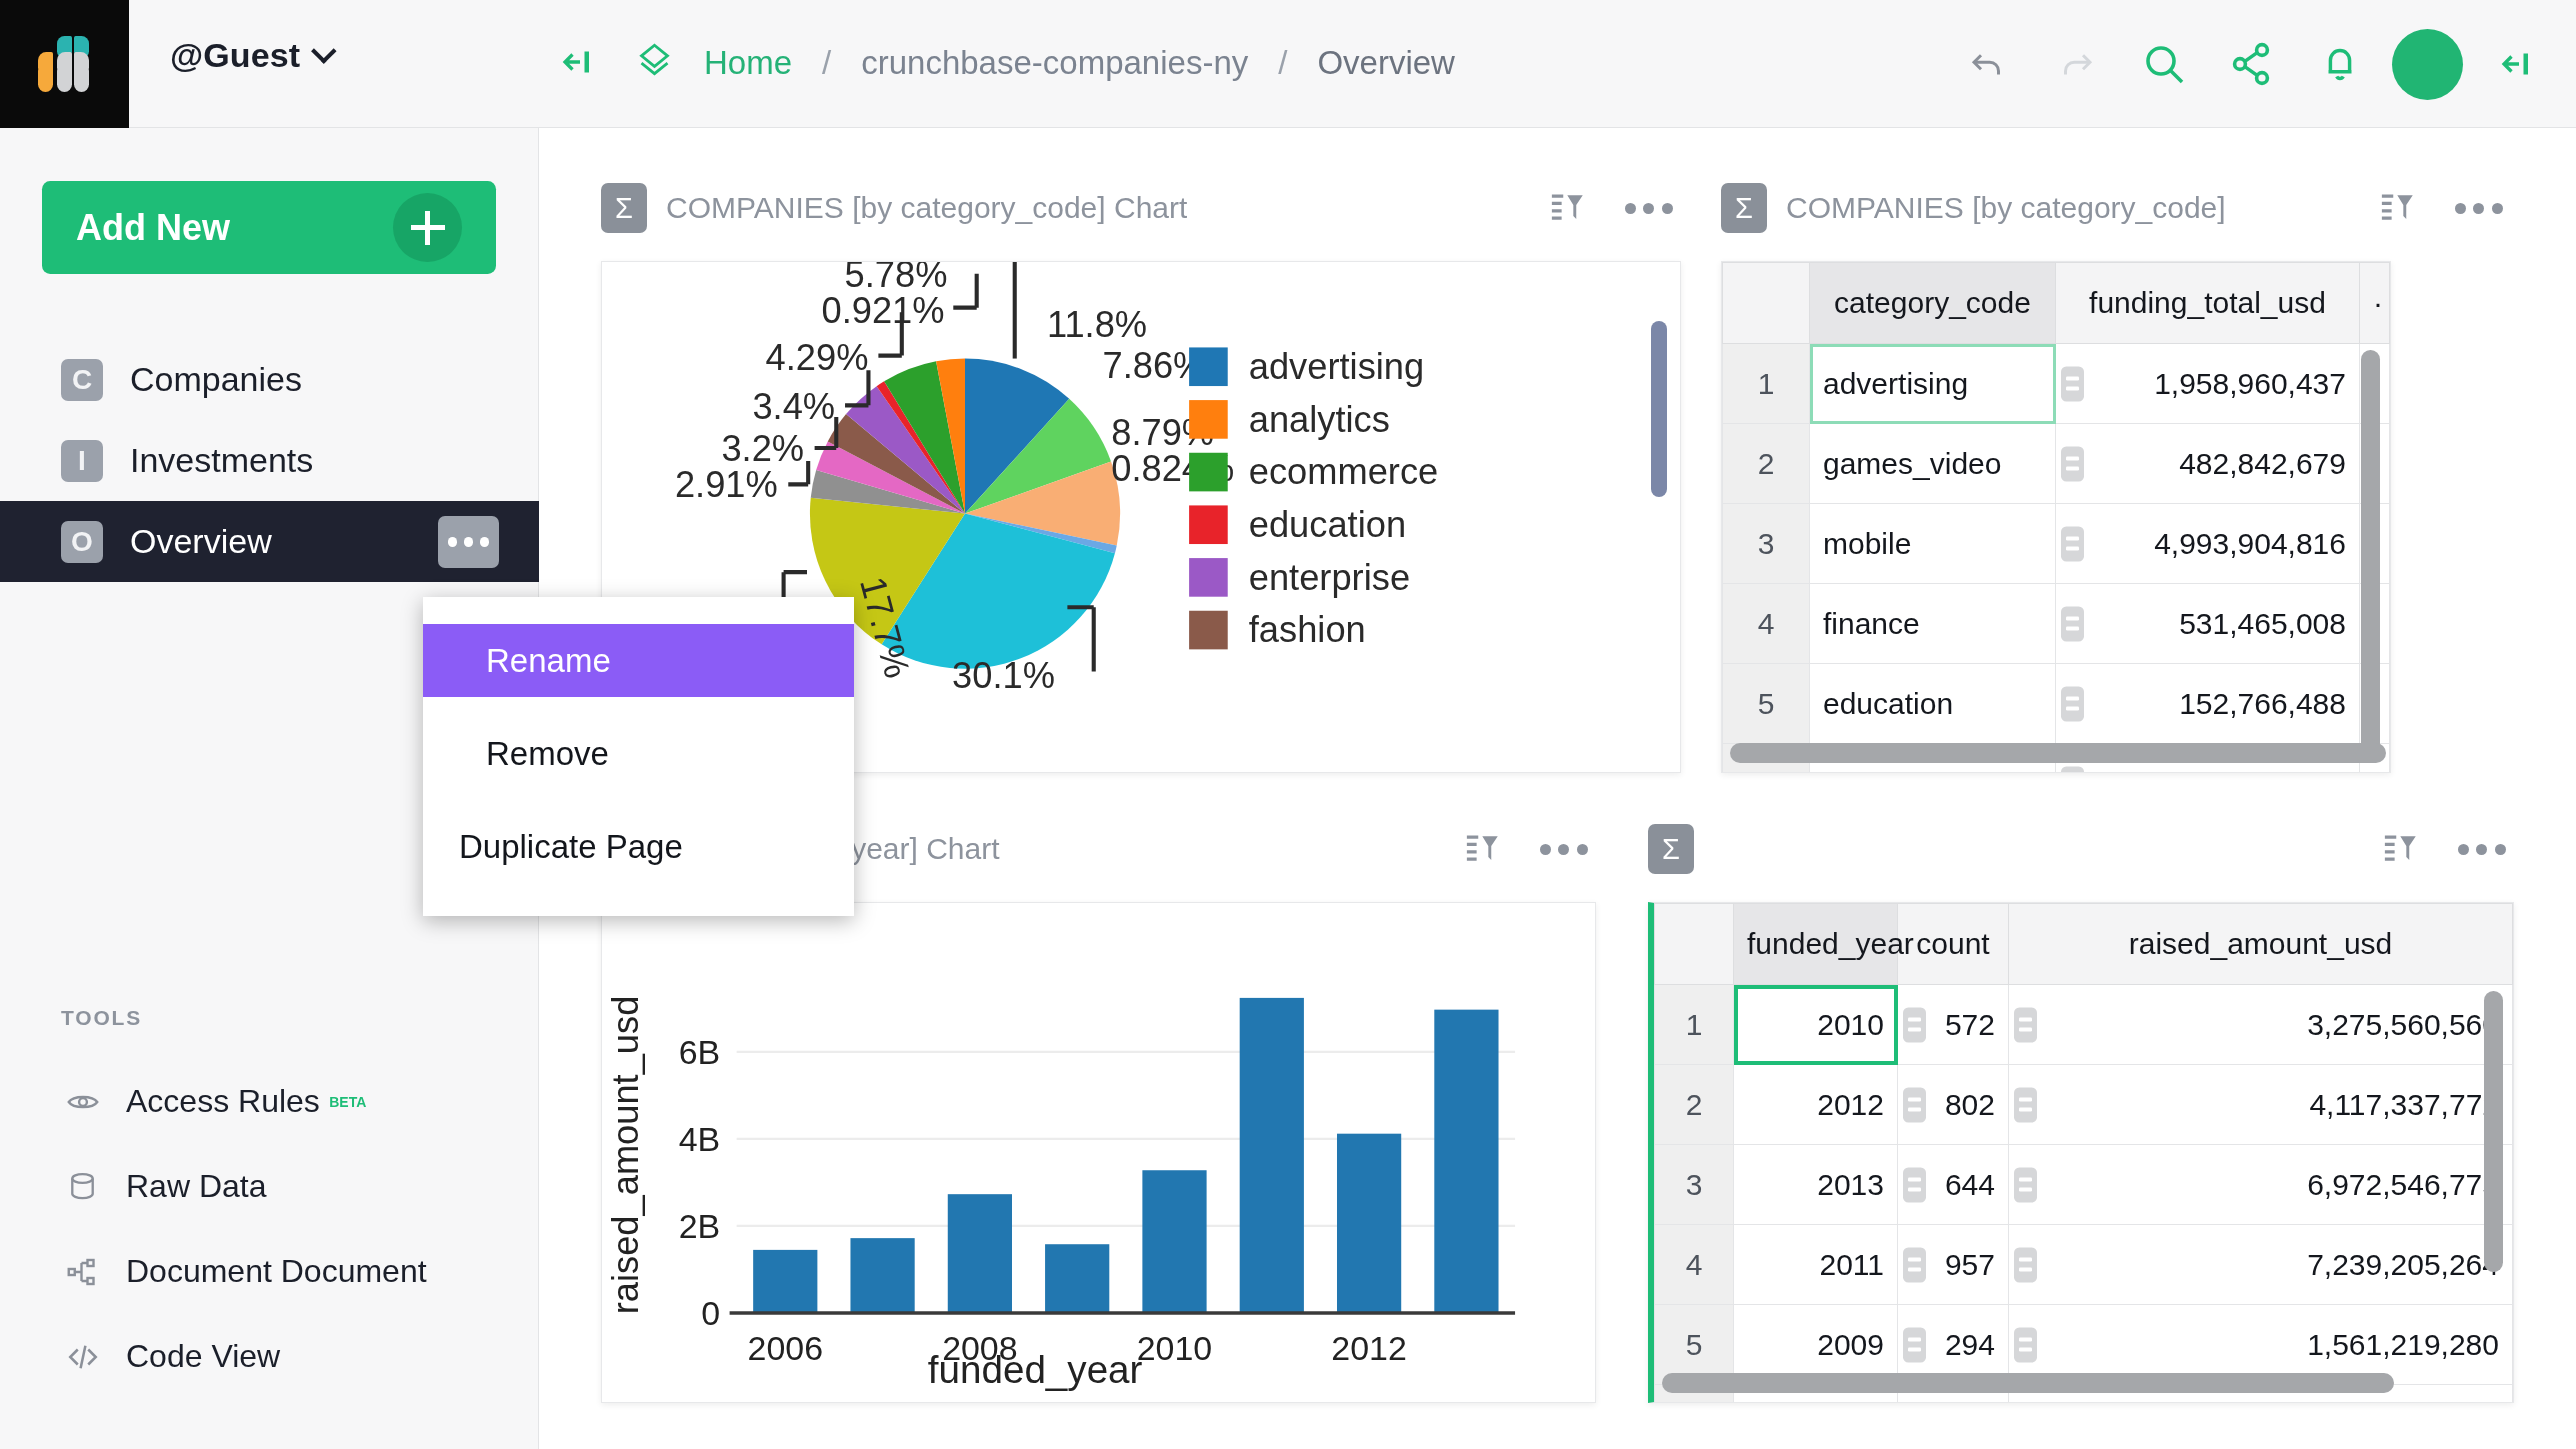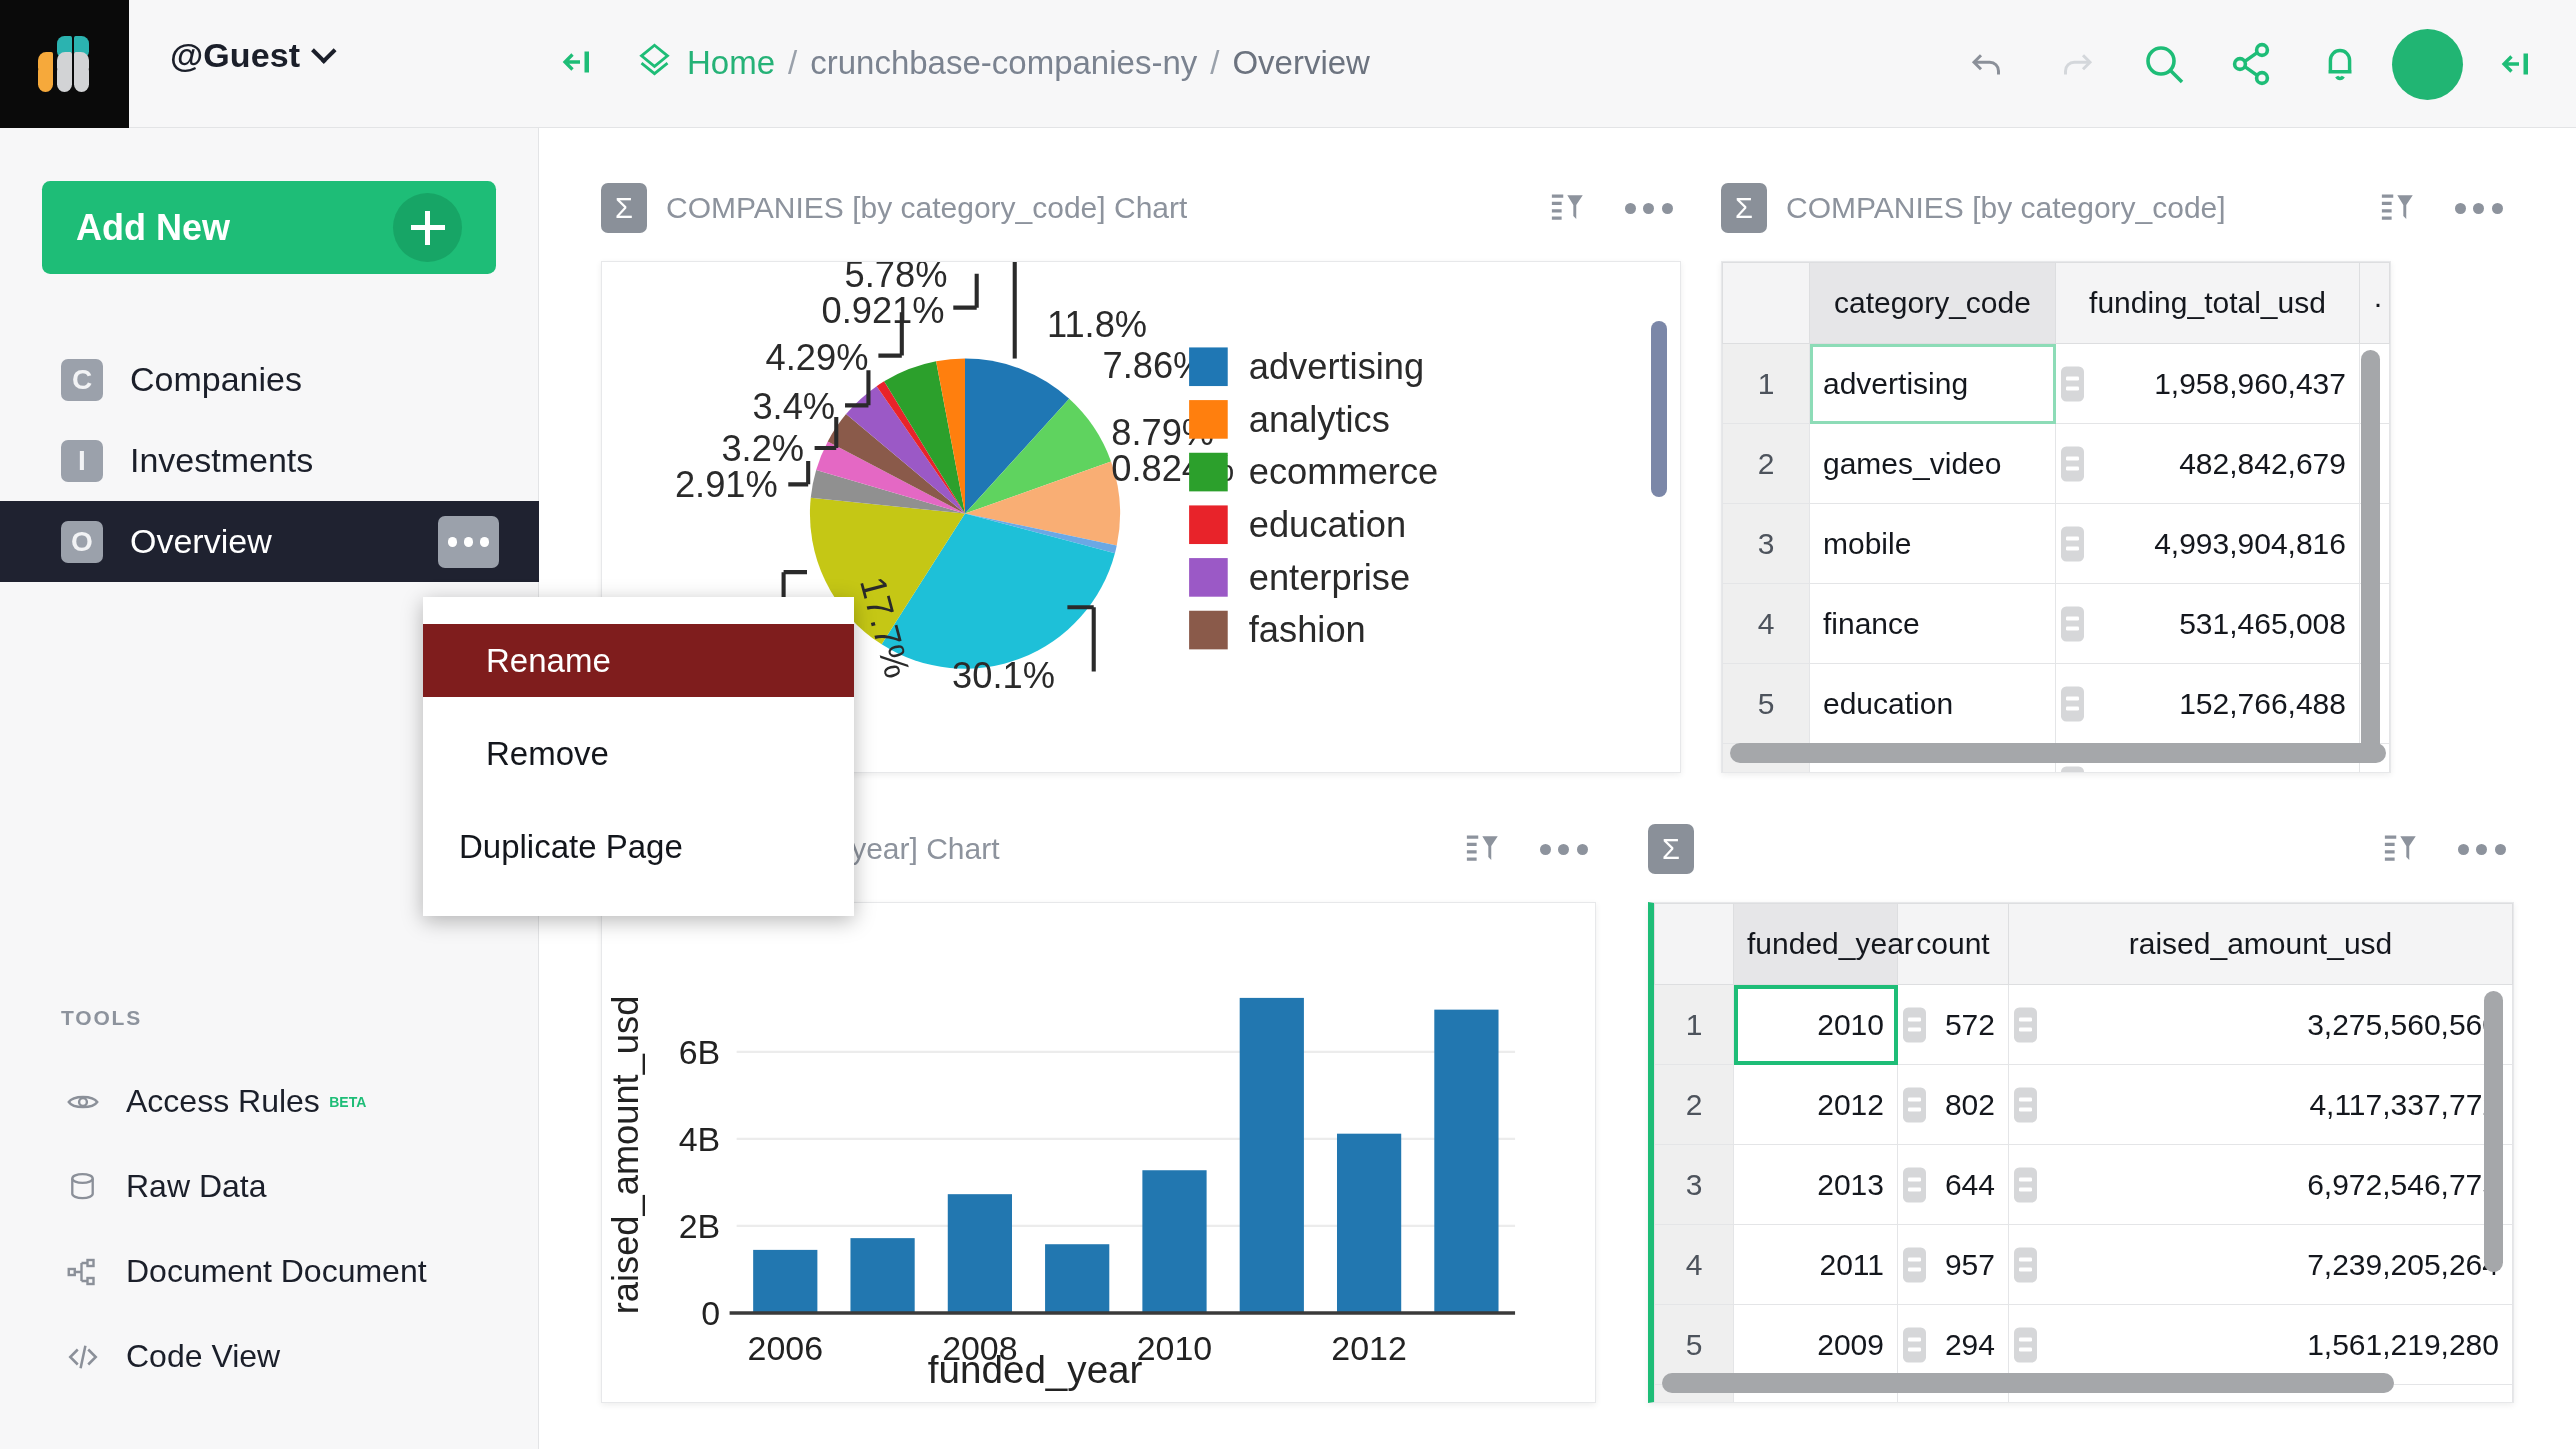--- a/index.html
+++ b/index.html
@@ -17,21 +17,21 @@
   .logo-box { position: absolute; left: 0; top: 0; width: 129px; height: 128px;
               background: #0a0a0a; display: flex; align-items: center; justify-content: center; }
   .logo-grid { position: relative; width: 56px; height: 56px; }
   .petal { position: absolute; width: 15px; height: 23.4px; }
   .user-chip { position: absolute; left: 170px; top: 36px; display: flex; align-items: center; gap: 15px; cursor: pointer; }
   .user-name { font-size: 34px; color: #1b1f2a; font-weight: 600; letter-spacing: 0.1px; }
   .caret { width: 17.6px; height: 17.6px; border-right: 4.1px solid #1b1f2a; border-bottom: 4.1px solid #1b1f2a;
            transform: rotate(45deg) translate(-3.5px,-3.5px); }
 
   .collapse-left { position: absolute; left: 559px; top: 44px; cursor: pointer; }
-  .breadcrumb { position: absolute; left: 635px; top: 42px; display: flex; align-items: center; gap: 13px; }
+  .breadcrumb { position: absolute; left: 635px; top: 42px; display: flex; align-items: center; gap: 30px; }
   .bc-text { font-size: 33px; color: #7b8390; white-space: nowrap; }
   .bc-home { color: #25b277; cursor: pointer; }
   .bc-sep { color: #9aa1ab; }
   .bc-mid { color: #7b8390; cursor: pointer; }
   .bc-cur { color: #6c737f; }
 
   .topicons { position: absolute; right: 16.4px; top: 0; height: 128px; display: flex; align-items: center; gap: 0; }
   .ticon { width: 88px; height: 128px; display: flex; align-items: center; justify-content: center; cursor: pointer; }
   .avatar { width: 71px; height: 71px; border-radius: 50%; background: #21b573; }
 
@@ -64,21 +64,21 @@
   .tool-row { height: 85px; display: flex; align-items: center; padding-left: 61px; cursor: pointer; }
   .tool-ic { width: 43px; display: flex; align-items: center; justify-content: center; flex: none; }
   .tool-label { margin-left: 22px; font-size: 32px; color: #1b1f2a; white-space: nowrap; }
   .beta { font-size: 14px; color: #1ebd77; font-weight: bold; margin-left: 9.4px; vertical-align: super; }
 
   
   .ctxmenu { position: absolute; left: 423px; top: 597px; width: 431px; height: 319px;
              background: #ffffff; box-shadow: 0 5.3px 20px rgba(0,0,0,.28); z-index: 40; }
   .ctx-item { height: 73px; display: flex; align-items: center; padding-left: 63px;
               font-size: 33px; color: #13161c; cursor: pointer; }
-  .ctx-item.hl { background: #7f1d1d; color: #ffffff; }
+  .ctx-item.hl { background: #8b5cf6; color: #ffffff; }
   .ctx-spacer { height: 27px; }
 
   
   .wg-title-row { display: flex; align-items: center; height: 64px; }
   .sigma { width: 46px; height: 50px; border-radius: 7px; background: #8a9099; color: #fff;
            font-size: 29px; display: flex; align-items: center; justify-content: center; flex: none; }
   .wg-title { margin-left: 19px; font-size: 30px; color: #8d939d; white-space: nowrap; overflow: hidden; }
   .wg-actions { margin-left: auto; display: flex; align-items: center; gap: 39px; padding-right: 8.2px; }
   .dots3 { display: flex; gap: 7.6px; cursor: pointer; }
   .dots3 i { width: 11px; height: 11px; border-radius: 50%; background: #8d939d; display: block; }

